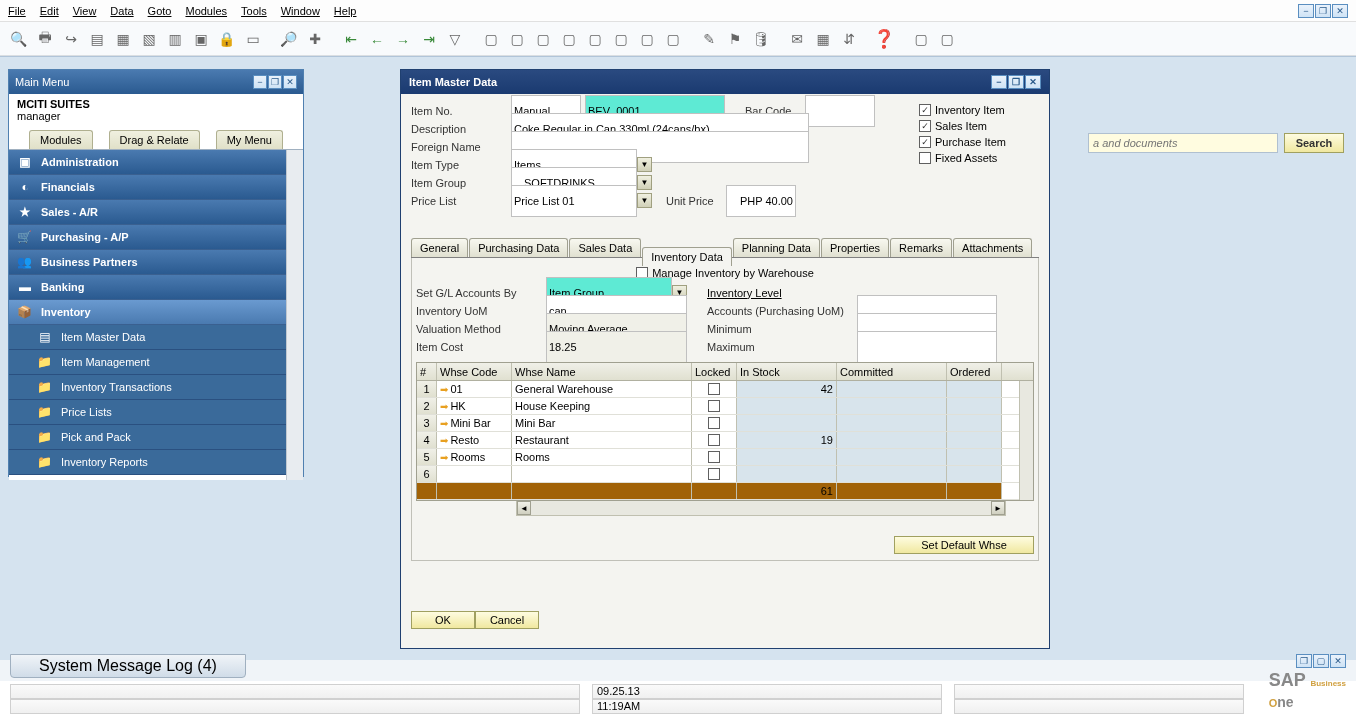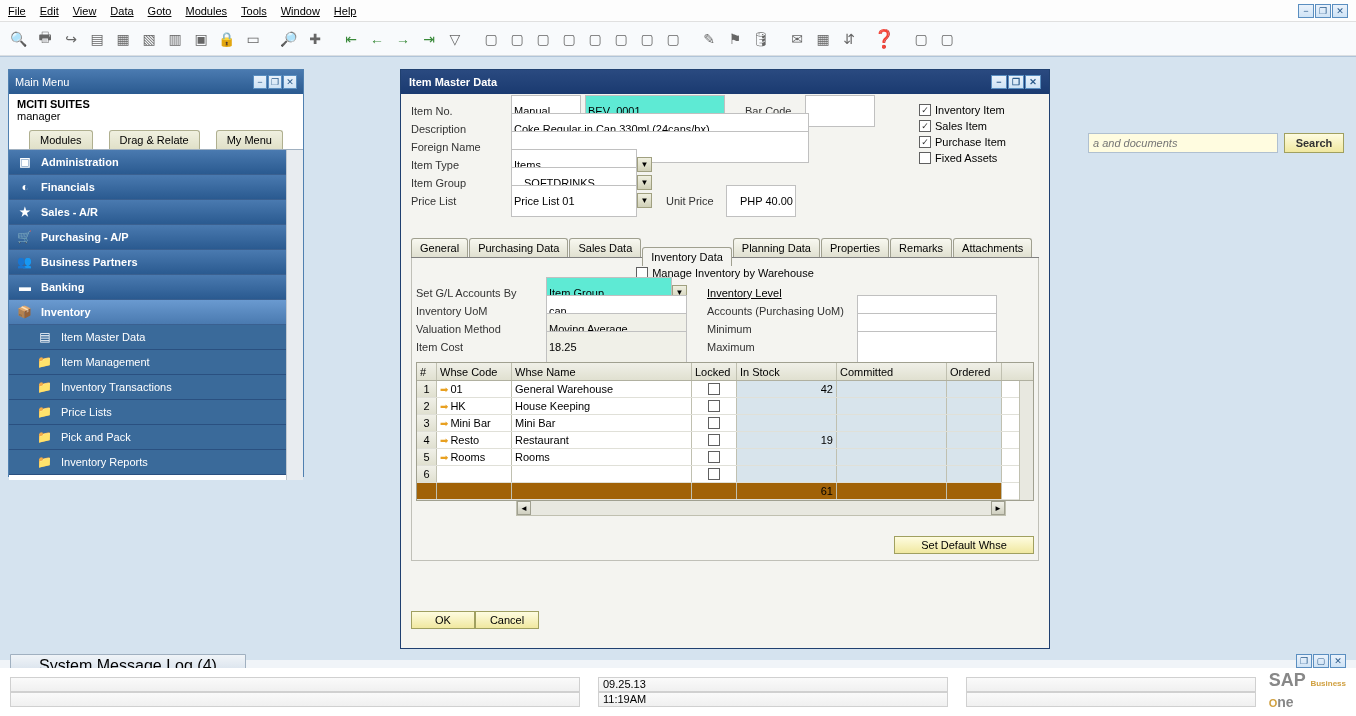--- a/index.html
+++ b/index.html
@@ -75,21 +75,21 @@
 .hscroll { height: 16px; background: #e8e8e0; border: 1px solid #c0c0b0; margin-top: -1px; display: flex; align-items: center; }
 .hscroll .arrow { width: 14px; height: 14px; background: linear-gradient(#f0f0e8,#d0d0c0); border: 1px solid #a0a090; display: flex; align-items: center; justify-content: center; font-size: 8px; }
 .hscroll .track { flex: 1; }
 
 .btn-yellow { background: linear-gradient(#fefce0,#f0e8a0); border: 1px solid #a0a060; padding: 2px 10px; font-size: 11px; }
 
 
 .msglog { position: absolute; bottom: 38px; left: 10px; right: 10px; }
 .msglog-tab { display: inline-block; padding: 2px 28px; background: linear-gradient(#f0f4f8,#d0dce8); border: 1px solid #a0b0c0; border-radius: 0 0 4px 4px; font-size: 16px; }
 .msglog-ctrl { position: absolute; right: 0; top: 0; display: flex; gap: 1px; }
-.statusbar { position: absolute; bottom: 0; left: 0; right: 0; height: 48px; background: #fff; display: flex; align-items: center; padding: 2px 10px; gap: 18px; }
+.statusbar { position: absolute; bottom: 0; left: 0; right: 0; height: 35px; background: #fff; display: flex; align-items: center; padding: 2px 10px; gap: 12px; }
 .status-cell { border: 1px solid #d0d0d0; background: linear-gradient(#fafafa,#f0f0f0); height: 15px; }
 .sap-logo { position: absolute; right: 10px; bottom: 4px; font-size: 18px; font-weight: bold; color: #888; }
 .sap-logo .o { color: #d0a040; }
 </style>
 </head>
 <body>
 
 <div class="menubar">
   <span>File</span>
   <span>Edit</span>

